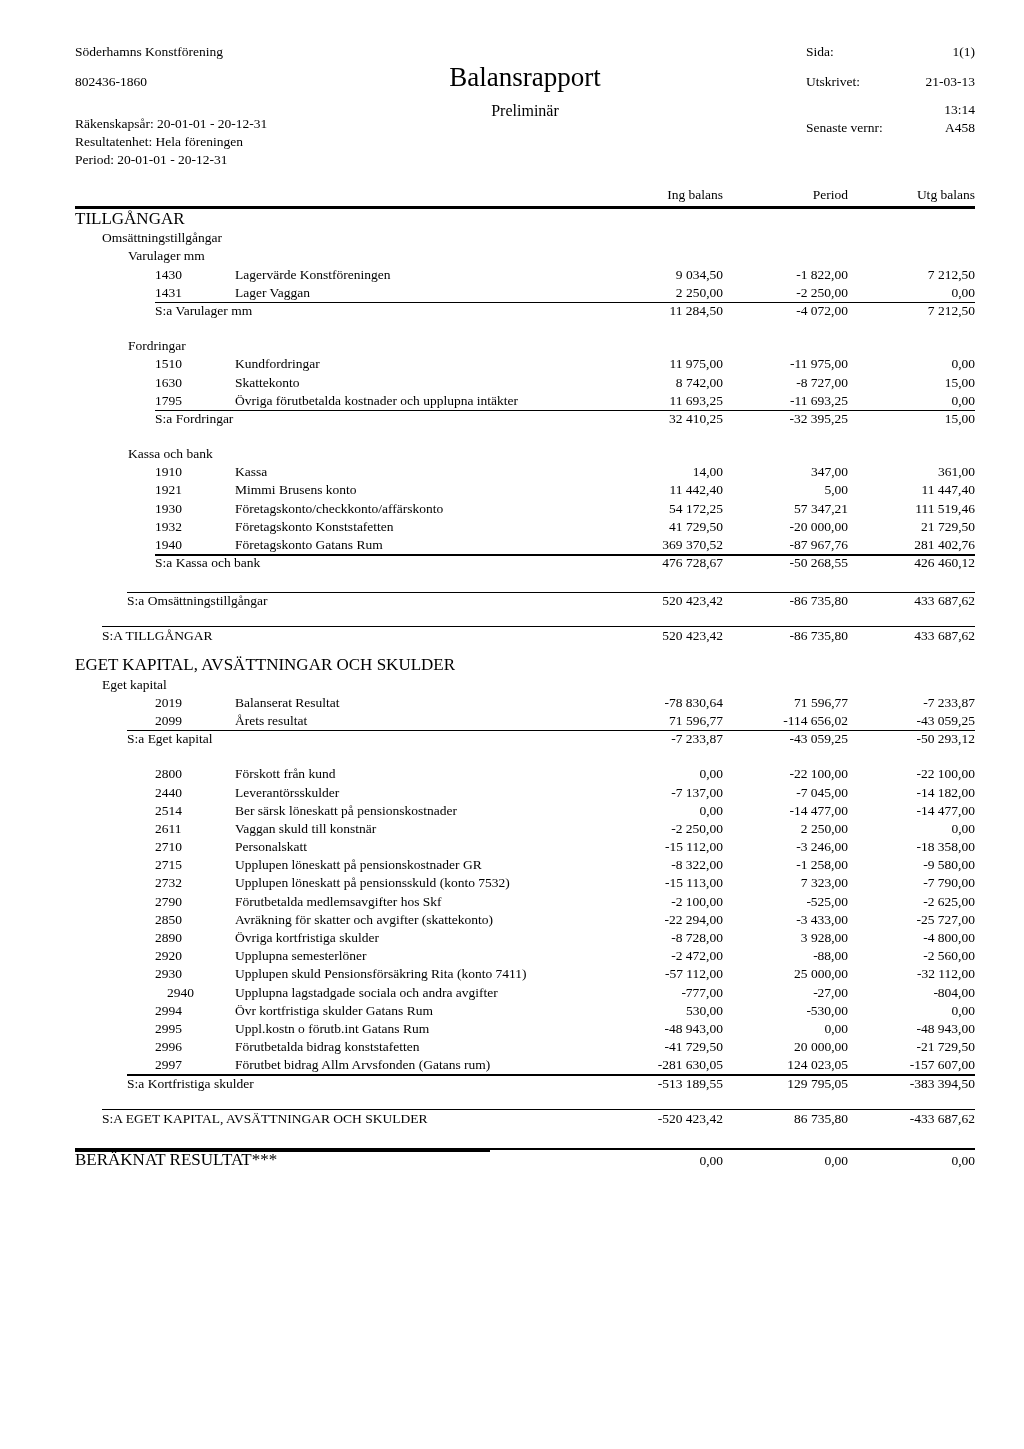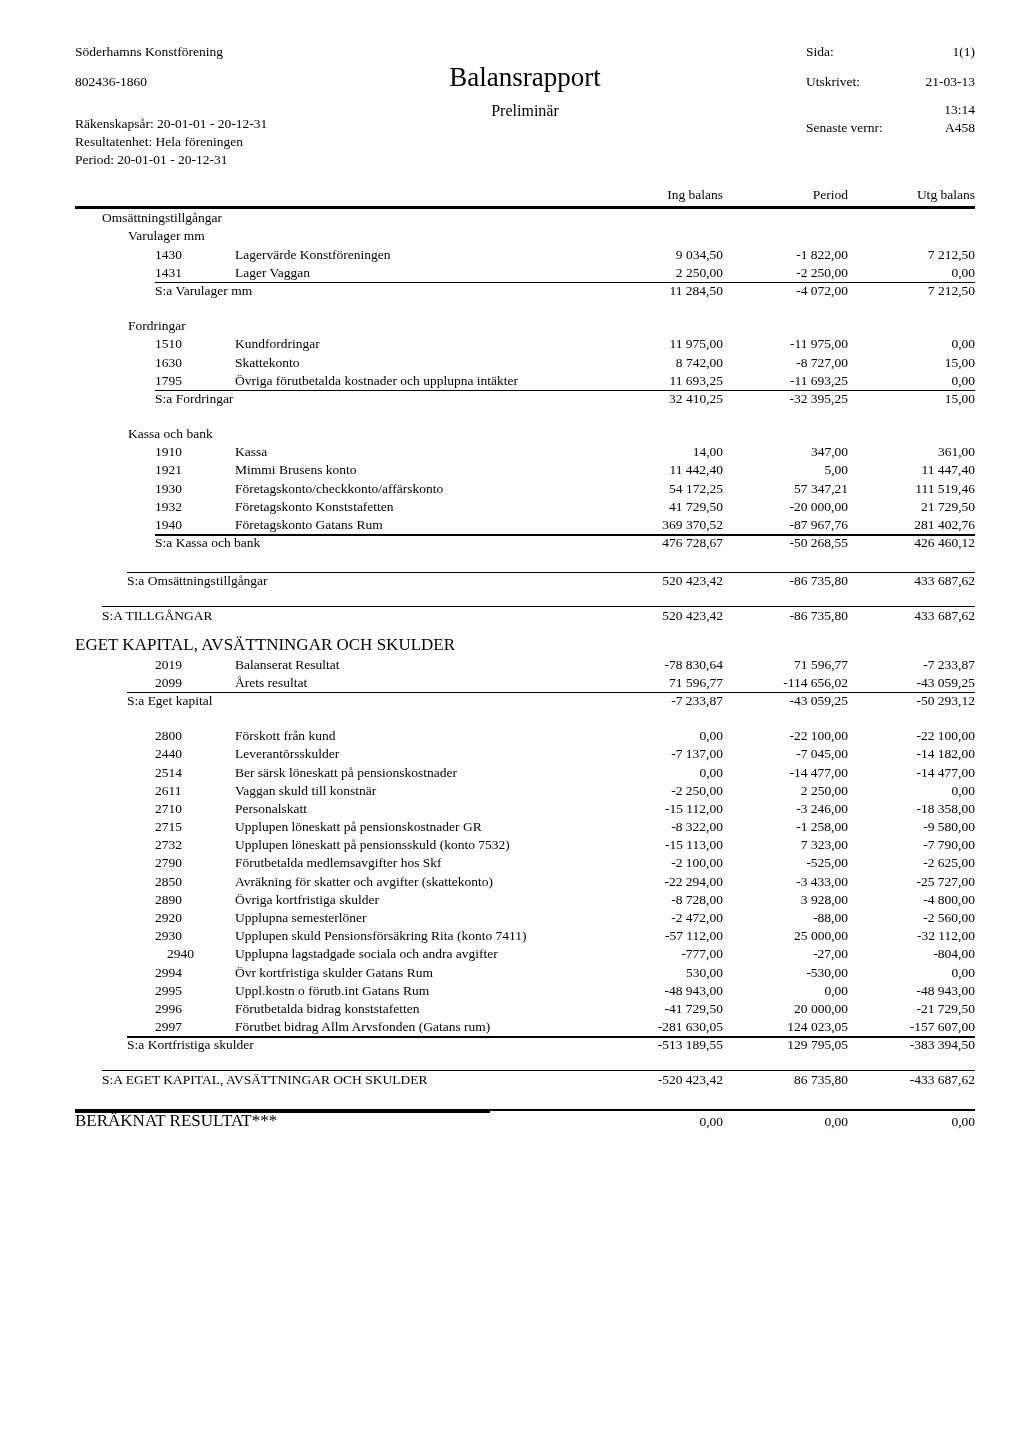--- a/index.html
+++ b/index.html
@@ -59,20 +59,23 @@
     <div class="abs rvalue r4">A458</div>
   </div>
 
   <div class="colhead">
     <span class="ch1">Ing balans</span>
     <span class="ch2">Period</span>
     <span class="ch3">Utg balans</span>
   </div>
 
   <div id="rows">
+      <div class="row r-sec" style="height: 20px;">
+        <span class="lbl" style="left: 0px;">TILLGÅNGAR</span>
+      </div>
       <div class="row r-g1" style="height: 18.2px;">
         <span class="lbl" style="left: 27px;">Omsättningstillgångar</span>
       </div>
       <div class="row r-g2" style="height: 18.2px;">
         <span class="lbl" style="left: 53px;">Varulager mm</span>
       </div>
       <div class="row r-acct" style="height: 18.2px;">
         <span style="left: 80px;">1430</span>
         <span class="lbl" style="left: 160px;">Lagervärde Konstföreningen</span>
         <span class="v1">9 034,50</span>
@@ -184,20 +187,23 @@
         <div class="rule" style="left: 27px;"></div>
         <span class="lbl" style="left: 27px;">S:A TILLGÅNGAR</span>
         <span class="v1">520 423,42</span>
         <span class="v2">-86 735,80</span>
         <span class="v3">433 687,62</span>
       </div>
       <div class="row r-gap" style="height: 10px;"></div>
       <div class="row r-sec" style="height: 20px;">
         <span class="lbl" style="left: 0px;">EGET KAPITAL, AVSÄTTNINGAR OCH SKULDER</span>
       </div>
+      <div class="row r-g1" style="height: 18.2px;">
+        <span class="lbl" style="left: 27px;">Eget kapital</span>
+      </div>
       <div class="row r-acct" style="height: 18.2px;">
         <span style="left: 80px;">2019</span>
         <span class="lbl" style="left: 160px;">Balanserat Resultat</span>
         <span class="v1">-78 830,64</span>
         <span class="v2">71 596,77</span>
         <span class="v3">-7 233,87</span>
       </div>
       <div class="row r-acct" style="height: 18.2px;">
         <span style="left: 80px;">2099</span>
         <span class="lbl" style="left: 160px;">Årets resultat</span>

